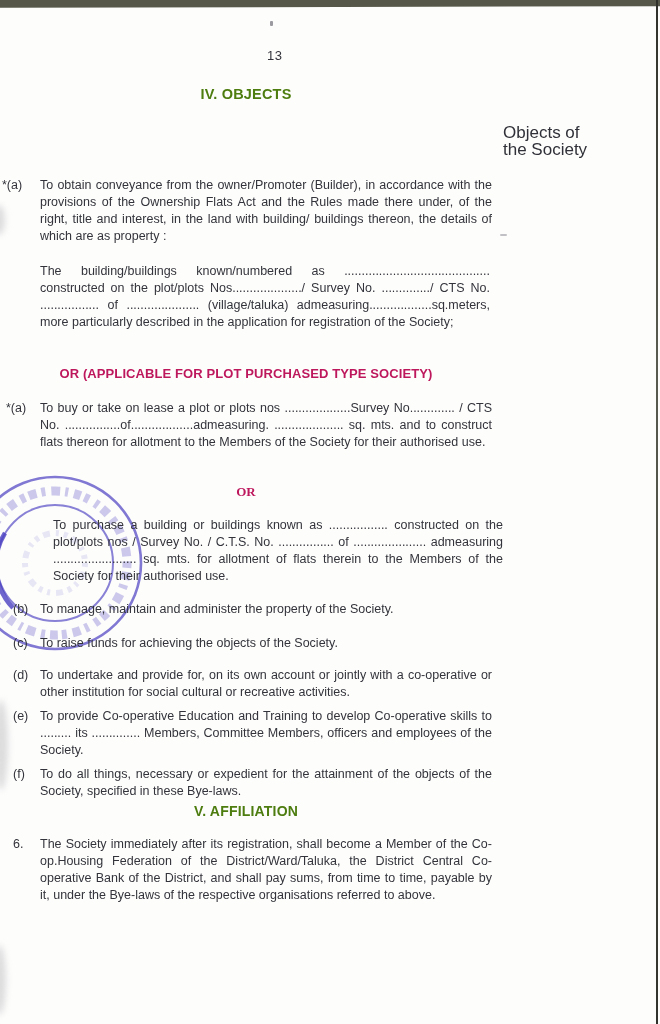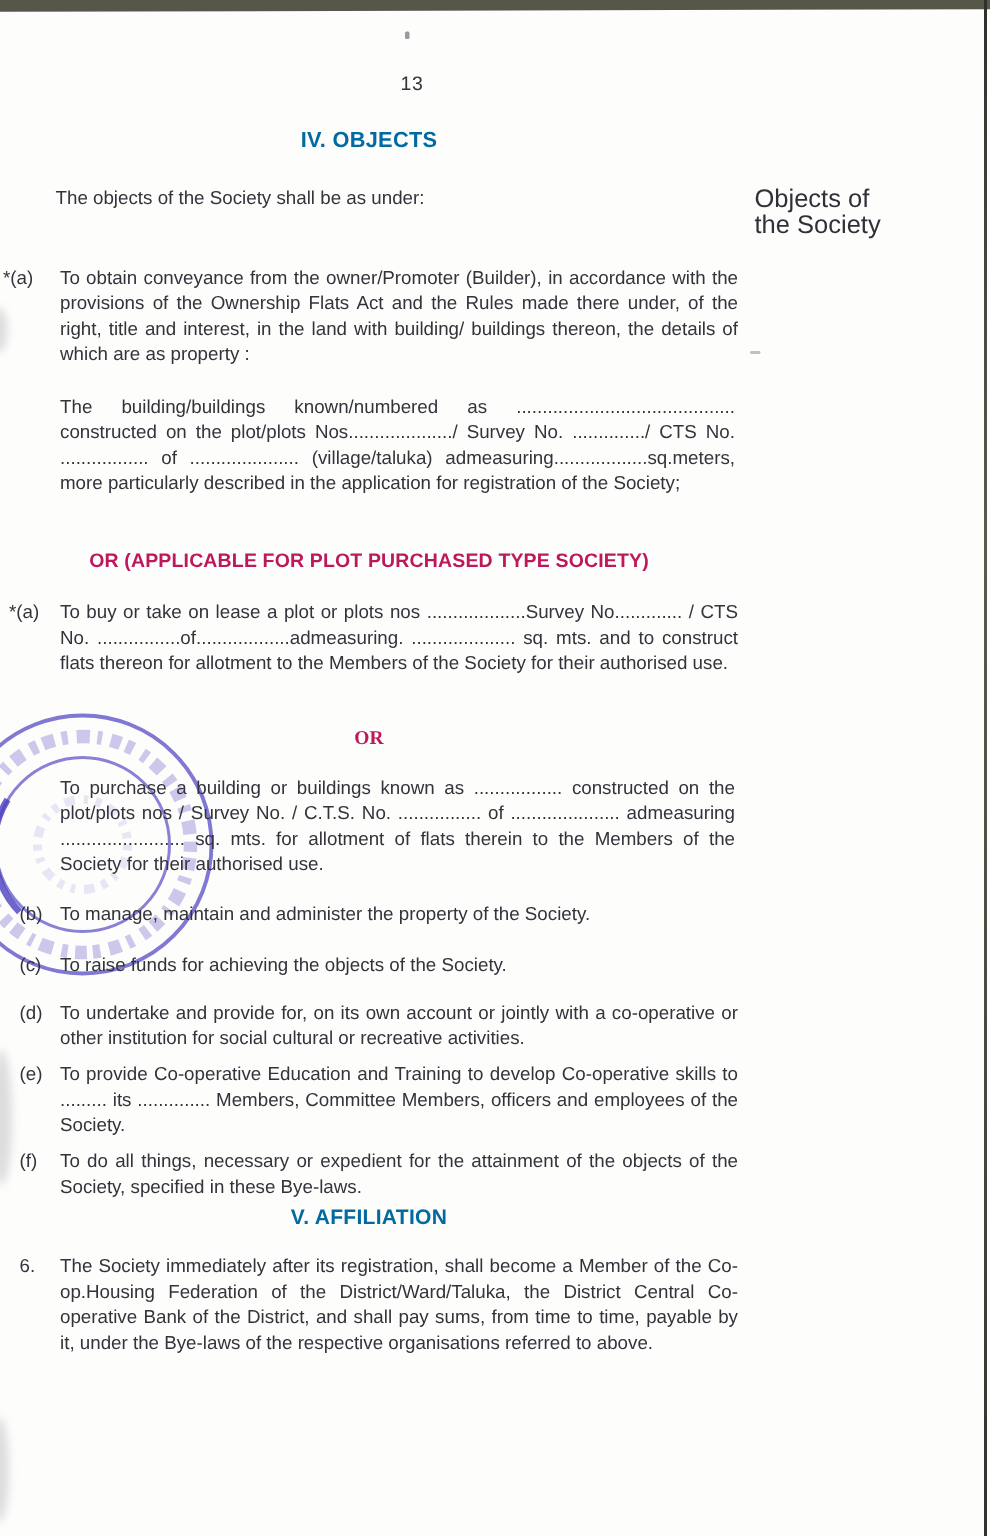--- a/index.html
+++ b/index.html
@@ -19,21 +19,21 @@
     background:linear-gradient(#2f3029, #5a5b50 35%, #44453c 75%, #31322b);
   }
   .speck { position:absolute; background:#9a9aa0; border-radius:1px; }
   .smudge {
     position:absolute; background:#c2c2c4; filter:blur(3px); opacity:.55;
     border-radius:50%;
   }
   
   .abs { position:absolute; }
   .pageno { font-size:13px; letter-spacing:.5px; }
-  .h-main { width:492px; text-align:center; font-weight:bold; font-size:14.5px; color:#0369a1; letter-spacing:.2px; }
+  .h-main { width:492px; text-align:center; font-weight:bold; font-size:14.5px; color:#4d7c0f; letter-spacing:.2px; }
   .h-sub  { width:492px; text-align:center; font-weight:bold; font-size:13px;   color:#be185d; letter-spacing:.1px; }
   .body-txt { font-size:12.5px; line-height:17px; }
   .just { text-align:justify; }
   .clause { display:flex; width:492px; }
   .clause .lbl { flex:0 0 40px; box-sizing:border-box; padding-left:13px; }
   .clause.starred .lbl { padding-left:2px; }
   .clause .txt { flex:1 1 auto; }
   .indent-para { width:450px; }
   .margin-note { width:90px; font-size:17px; line-height:16.5px; color:#303138; }
   
@@ -60,41 +60,40 @@
       <circle cx="90" cy="90" r="72" stroke-width="9" opacity="0.28" stroke-dasharray="5 4 8 5 4 6 9 5 3 6 7 4 5 7 4 5 8 6"></circle>
       <path d="M 48 135 A 62 62 0 0 1 40 60" stroke-width="4.5" opacity="0.8"></path>
       <circle cx="90" cy="90" r="30" stroke-width="6" opacity="0.12" stroke-dasharray="4 5 7 6 3 5"></circle>
     </g>
   </svg>
 
   <div class="abs pageno" style="left:267px; top:48px;">13</div>
 
   <div class="abs h-main" style="left:0px; top:86px;">IV. OBJECTS</div>
 
-  <div class="abs body-txt" style="left:37px; top:124px; width:400px;">The objects of the Society shall be as under:</div>
 
   <div class="abs margin-note" style="left:503px; top:125px;">Objects of the Society</div>
 
   <div class="abs clause starred body-txt" style="left:0px; top:177px;">
     <span class="lbl">*(a)</span>
     <div class="txt just">To obtain conveyance from the owner/Promoter (Builder), in accordance with the provisions of the Ownership Flats Act and the Rules made there under, of the right, title and interest, in the land with building/ buildings thereon, the details of which are as property :</div>
   </div>
 
   <div class="abs indent-para body-txt just" style="left:40px; top:263px;">The building/buildings known/numbered as .......................................... constructed on the plot/plots Nos..................../ Survey No. ............../ CTS No. ................. of ..................... (village/taluka) admeasuring..................sq.meters, more particularly described in the application for registration of the Society;</div>
 
   <div class="abs h-sub" style="left:0px; top:366px;">OR (APPLICABLE FOR PLOT PURCHASED TYPE SOCIETY)</div>
 
   <div class="abs clause starred body-txt" style="left:0px; top:400px;">
     <span class="lbl" style="padding-left:6px;">*(a)</span>
     <div class="txt just">To buy or take on lease a plot or plots nos ...................Survey No............. / CTS No. ................of..................admeasuring. .................... sq. mts. and to construct flats thereon for allotment to the Members of the Society for their authorised use.</div>
   </div>
 
   <div class="abs h-sub" style="left:0px; top:484px;font-family:Liberation Serif, serif;">OR</div>
 
-  <div class="abs indent-para body-txt just" style="left:40px; top:517px;">To purchase a building or buildings known as ................. constructed on the plot/plots nos / Survey No. / C.T.S. No. ................ of ..................... admeasuring ........................ sq. mts. for allotment of flats therein to the Members of the Society for their authorised use.</div>
+  <div class="abs indent-para body-txt just" style="left:53px; top:517px;">To purchase a building or buildings known as ................. constructed on the plot/plots nos / Survey No. / C.T.S. No. ................ of ..................... admeasuring ........................ sq. mts. for allotment of flats therein to the Members of the Society for their authorised use.</div>
 
   <div class="abs clause body-txt" style="left:0px; top:601px;">
     <span class="lbl">(b)</span>
     <div class="txt">To manage, maintain and administer the property of the Society.</div>
   </div>
 
   <div class="abs clause body-txt" style="left:0px; top:635px;">
     <span class="lbl">(c)</span>
     <div class="txt">To raise funds for achieving the objects of the Society.</div>
   </div>

